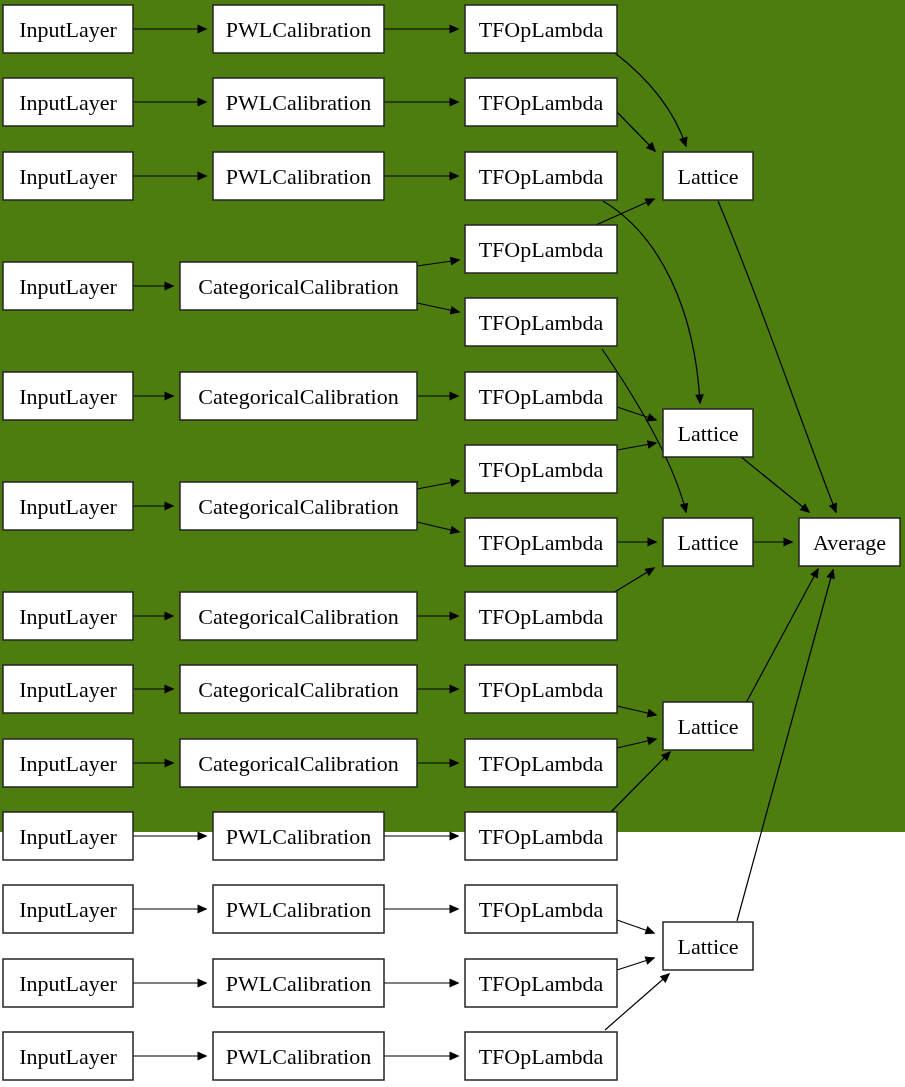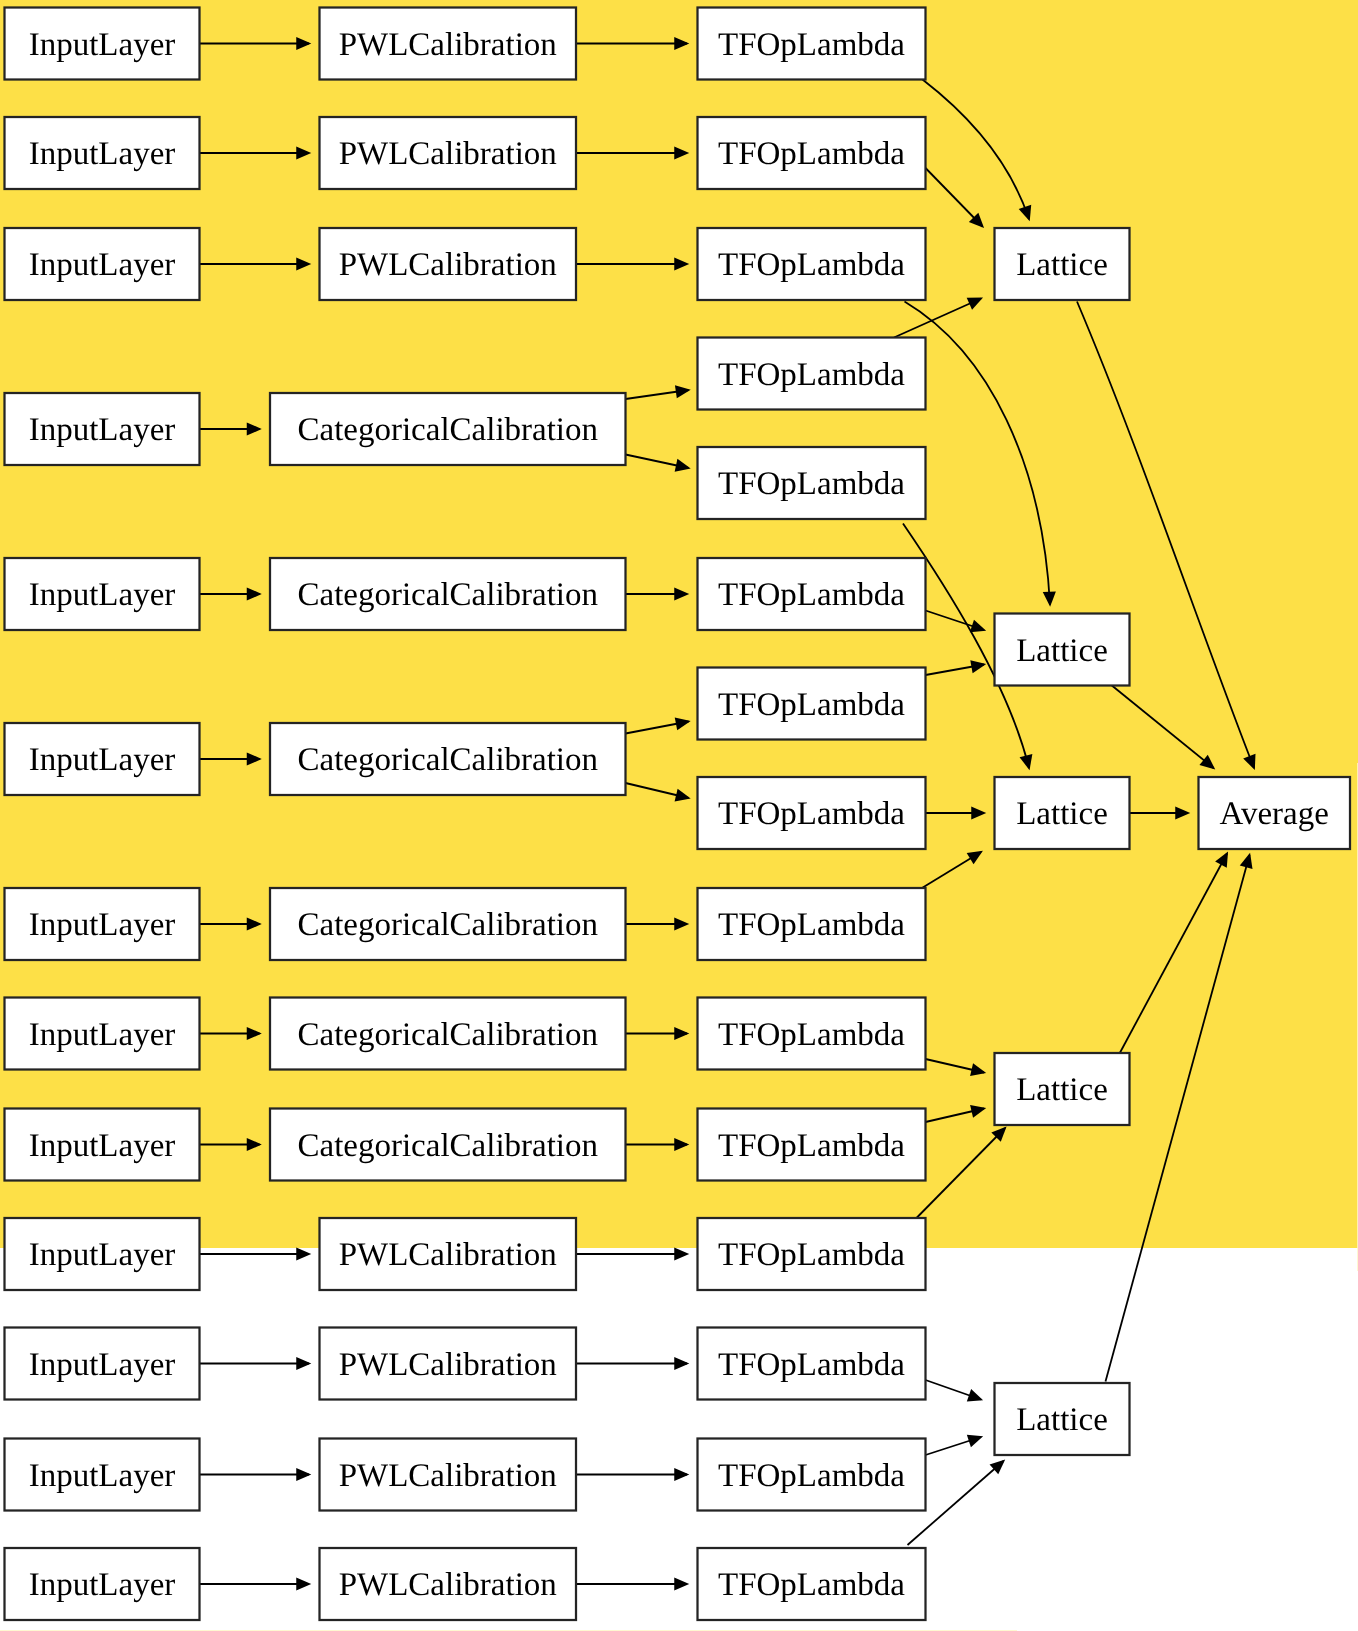--- a/index.html
+++ b/index.html
@@ -7,21 +7,21 @@
     padding: 0;
     background: #ffffff;
     width: 905px;
     height: 1087px;
     overflow: hidden;
   }
   .canvas {
     position: relative;
     width: 905px;
     height: 832px;
-    background: #fde047;
+    background: #4d7c0f;
   }
   svg { display: block; }
   .node-rect {
     fill: #ffffff;
     stroke: #242424;
     stroke-width: 1.5;
   }
   .node-label {
     font-family: "Liberation Serif", "DejaVu Serif", serif;
     font-size: 22px;

